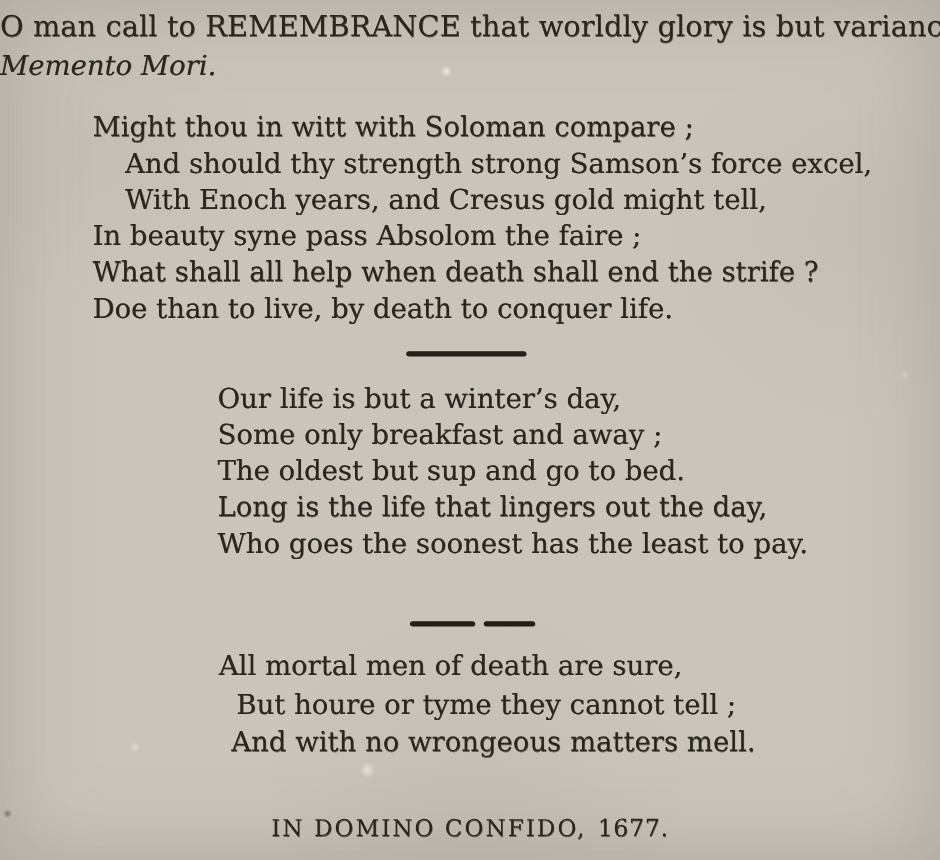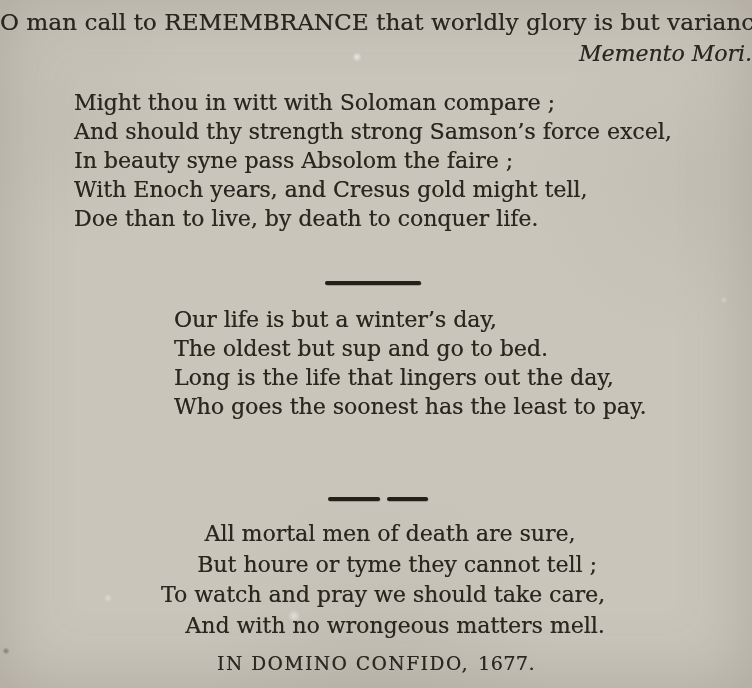--- a/index.html
+++ b/index.html
@@ -22,29 +22,29 @@
     font-family: "DejaVu Serif", "Liberation Serif", serif;
     color: #29261f;
   }
   .ink { text-shadow: 0.35px 0.35px 0.45px rgba(41,38,31,0.60); }
   .heading {
     position: absolute; top: 9px; left: 0; right: 0;
     text-align: center; font-size: 23px; white-space: nowrap; letter-spacing: 0.1px;
   }
   .subheading {
     position: absolute; top: 41px; left: 0; right: 0;
-    text-align: right; font-style: italic; font-size: 22px;
+    text-align: left; font-style: italic; font-size: 22px;
   }
   .stanza { position: absolute; }
   .line { font-size: 22px; line-height: 29px; white-space: nowrap; }
   .stanza-1 { top: 88px;  left: 74px; }
   .stanza-2 { top: 305px; left: 174px; }
   .stanza-3 { top: 519px; left: 161px; }
-  .stanza-3 .line { line-height: 30.6px; text-align: center; }
-  .ind-26 { }
+  .stanza-3 .line { line-height: 30.6px; }
+  .ind-26 { margin-left: 26px; }
   .s3-0 { margin-left: 14px; }
   .s3-1 { margin-left: 28px; }
   .s3-2 { margin-left: 0; }
   .s3-3 { margin-left: 24px; }
   .divider-1 {
     position: absolute; top: 281px; left: 325px;
     width: 96px; height: 4px; background: #23201a; border-radius: 2px;
     box-shadow: 0.4px 0.4px 0.5px rgba(41,38,31,0.5);
   }
   .divider-2 {
@@ -69,43 +69,44 @@
 
 <div class="page">
 
   <div class="heading ink">O man call to REMEMBRANCE that worldly glory is but variance.</div>
 
   <div class="subheading ink">Memento Mori.</div>
 
   <div class="stanza stanza-1">
     <div class="line ink">Might thou in witt with Soloman compare ;</div>
     <div class="line ink ind-26">And should thy strength strong Samson’s force excel,</div>
+    <div class="line ink ind-26">With Enoch years, and Cresus gold might tell,</div>
     <div class="line ink">In beauty syne pass Absolom the faire ;</div>
-    <div class="line ink ind-26">With Enoch years, and Cresus gold might tell,</div>
+    <div class="line ink">What shall all help when death shall end the strife ?</div>
     <div class="line ink">Doe than to live, by death to conquer life.</div>
   </div>
 
   <div class="divider-1"></div>
 
   <div class="stanza stanza-2">
     <div class="line ink">Our life is but a winter’s day,</div>
+    <div class="line ink">Some only breakfast and away ;</div>
     <div class="line ink">The oldest but sup and go to bed.</div>
     <div class="line ink">Long is the life that lingers out the day,</div>
     <div class="line ink">Who goes the soonest has the least to pay.</div>
   </div>
 
   <div class="divider-2">
     <span class="seg seg-a"></span>
     <span class="seg seg-b"></span>
   </div>
 
   <div class="stanza stanza-3">
     <div class="line ink s3-0">All mortal men of death are sure,</div>
     <div class="line ink s3-1">But houre or tyme they cannot tell ;</div>
-    <div class="line ink s3-2">To watch and pray we should take care,</div>
     <div class="line ink s3-3">And with no wrongeous matters mell.</div>
   </div>
 
   <div class="motto">
     <span class="motto-caps ink">IN DOMINO CONFIDO,</span>
     <span class="motto-year ink">1677.</span>
   </div>
 
 </div>
 

